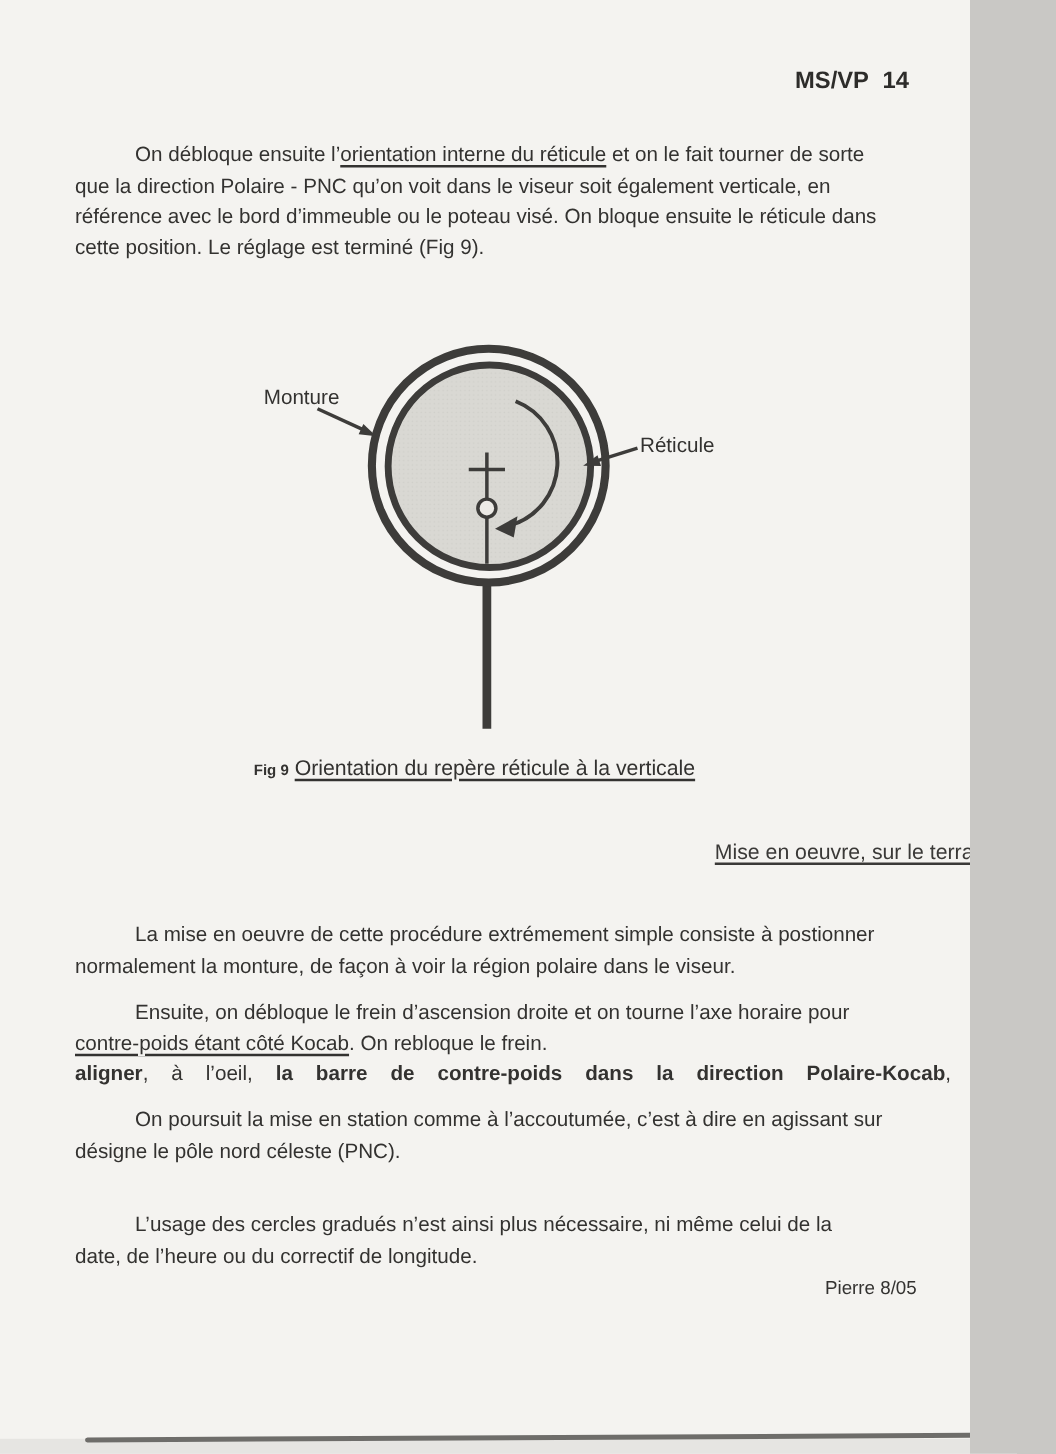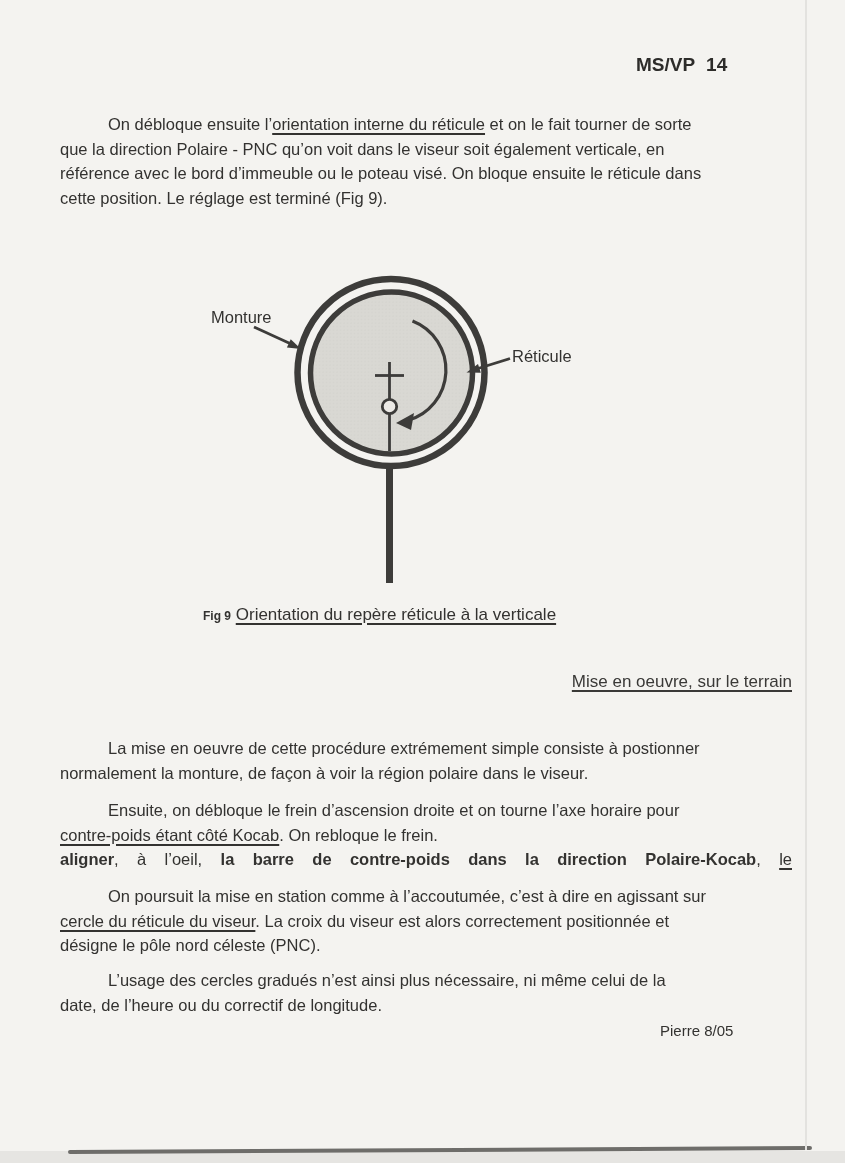--- a/index.html
+++ b/index.html
@@ -2,21 +2,21 @@
 <html><head>
 <meta charset="utf-8">
 <style>
   html,body{margin:0;padding:0;}
   body{
     font-family:"Liberation Sans","DejaVu Sans",sans-serif;
     background:#c9c8c5;
   }
   #page{
     position:relative;
-    width:845px;height:1163px;
+    width:776px;height:1163px;
     background:#f4f3f0;
     overflow:hidden;
     color:#333230;
   }
   .abs{position:absolute;}
   .body-text{
     font-size:16.5px;
     line-height:24.5px;
     color:#333230;
     width:732px;
@@ -135,21 +135,20 @@
     </div>
 
   <div class="abs body-text" style="top:798px;">
       <div class="tline" style="text-indent: 48px;"><span>Ensuite, on débloque le frein d’ascension droite et on tourne l’axe horaire pour</span></div>
       <div class="tline"><span class="u">contre-poids étant côté Kocab</span><span>. On rebloque le frein.</span></div>
       <div class="tline jlast"><span class="b">aligner</span><span>, à l’oeil, </span><span class="b">la barre de contre-poids dans la direction Polaire-Kocab</span><span>, </span><span class="u">le</span></div>
     </div>
 
   <div class="abs body-text" style="top:884px;">
       <div class="tline" style="text-indent: 48px;"><span>On poursuit la mise en station comme à l’accoutumée, c’est à dire en agissant sur</span></div>
-      <div class="tline"><span class="u">cercle du réticule du viseur</span><span>. La croix du viseur est alors correctement positionnée et</span></div>
       <div class="tline"><span>désigne le pôle nord céleste (PNC).</span></div>
     </div>
 
   <div class="abs body-text" style="top:968px;">
       <div class="tline" style="text-indent: 48px;"><span>L’usage des cercles gradués n’est ainsi plus nécessaire, ni  même celui de la</span></div>
       <div class="tline"><span>date, de l’heure ou du correctif de longitude.</span></div>
     </div>
 
   <div id="signature" class="abs">Pierre 8/05</div>
 

